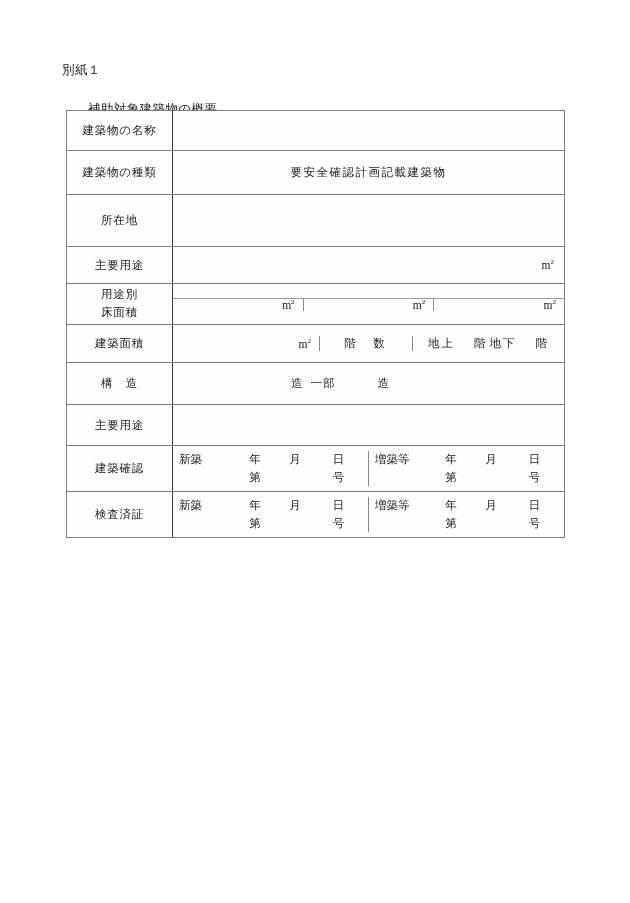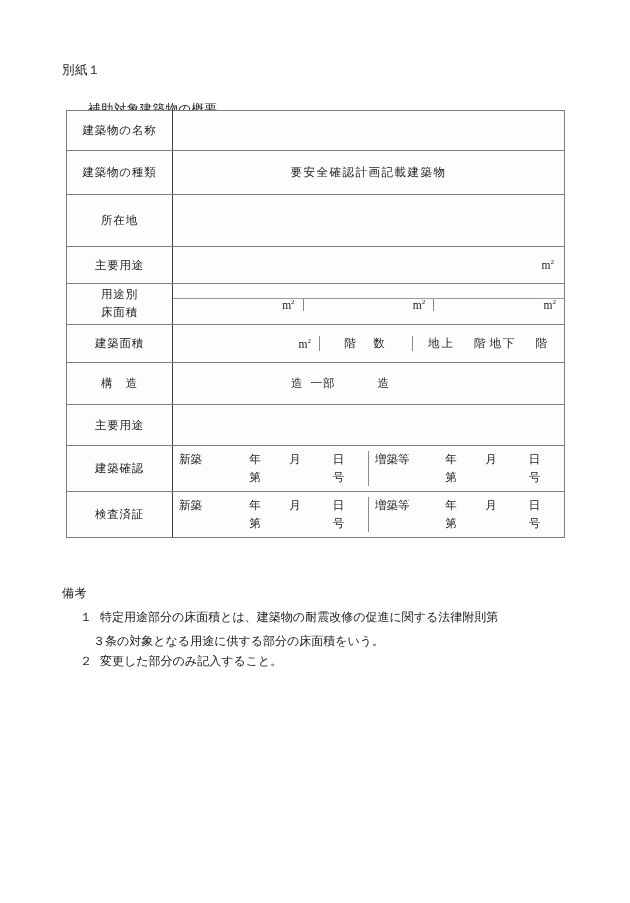--- a/index.html
+++ b/index.html
@@ -397,28 +397,14 @@
                 <span class="conf-c">号</span>
               </div>
             </div>
           </div>
         </td>
       </tr>
 
     </tbody>
   </table>
 
-  <div class="notes">
-    <div class="notes-title">備考</div>
-
-    <div class="note-item">
-      <span class="note-num">１</span>
-      <span class="note-body">特定用途部分の床面積とは、建築物の耐震改修の促進に関する法律附則第</span>
-    </div>
-    <div class="note-cont">３条の対象となる用途に供する部分の床面積をいう。</div>
-
-    <div class="note-item">
-      <span class="note-num">２</span>
-      <span class="note-body">変更した部分のみ記入すること。</span>
-    </div>
-  </div>
 
 </div>
 
 </body></html>

